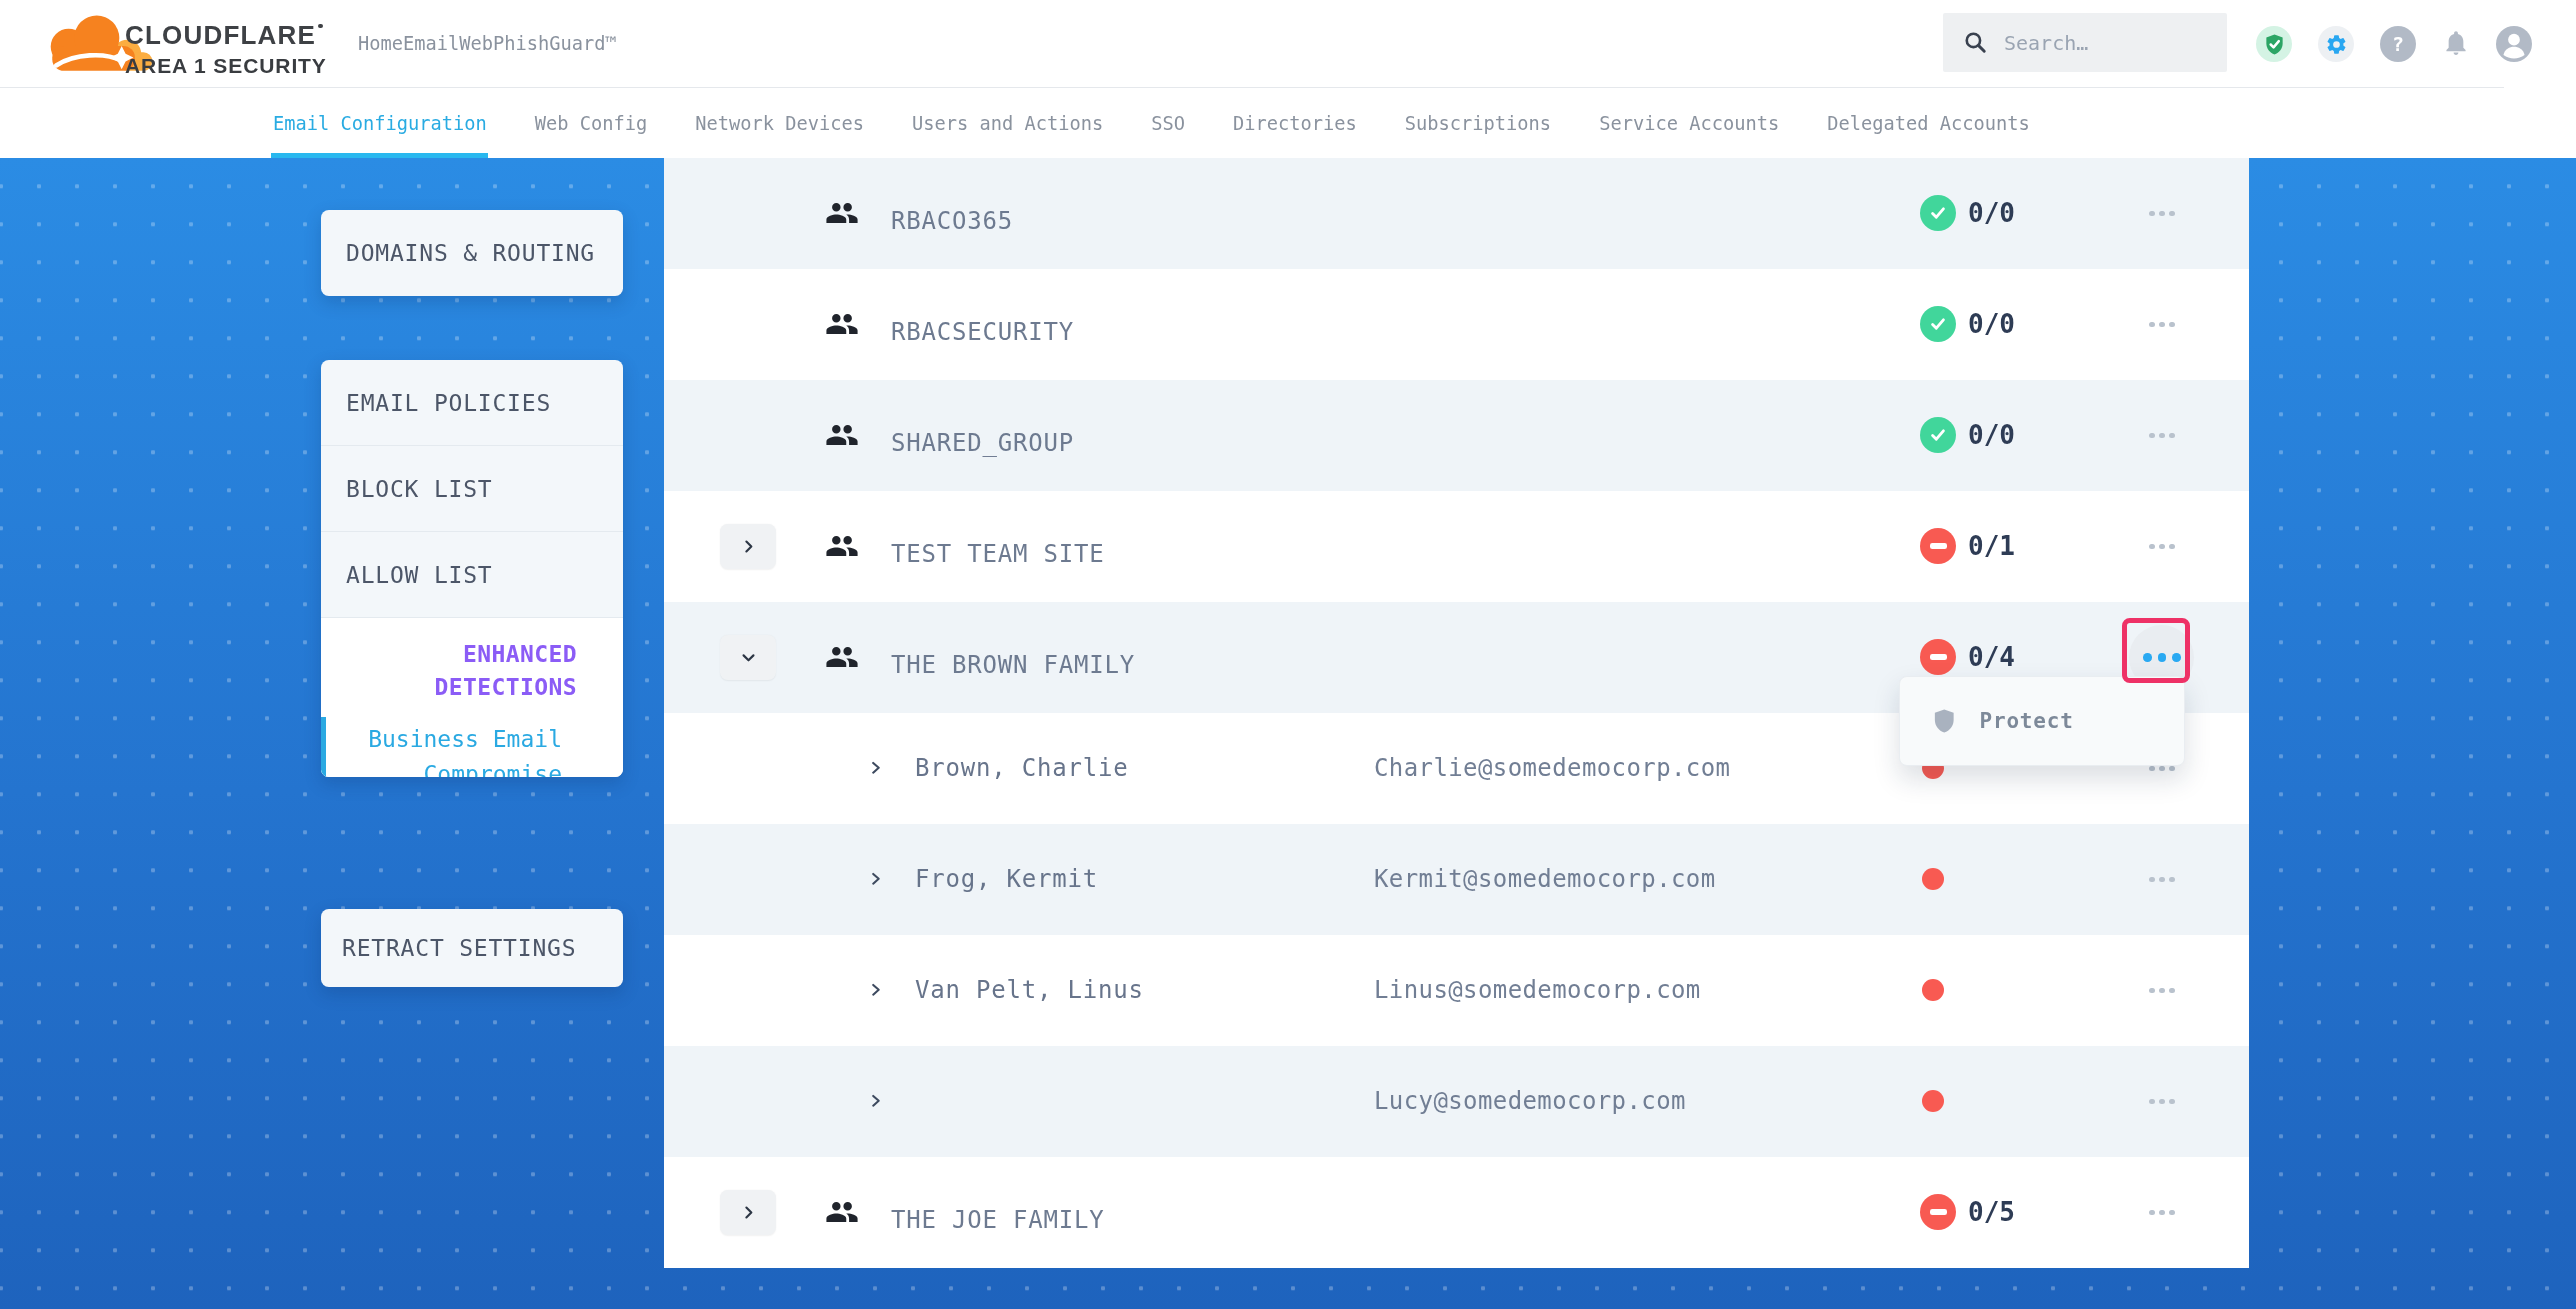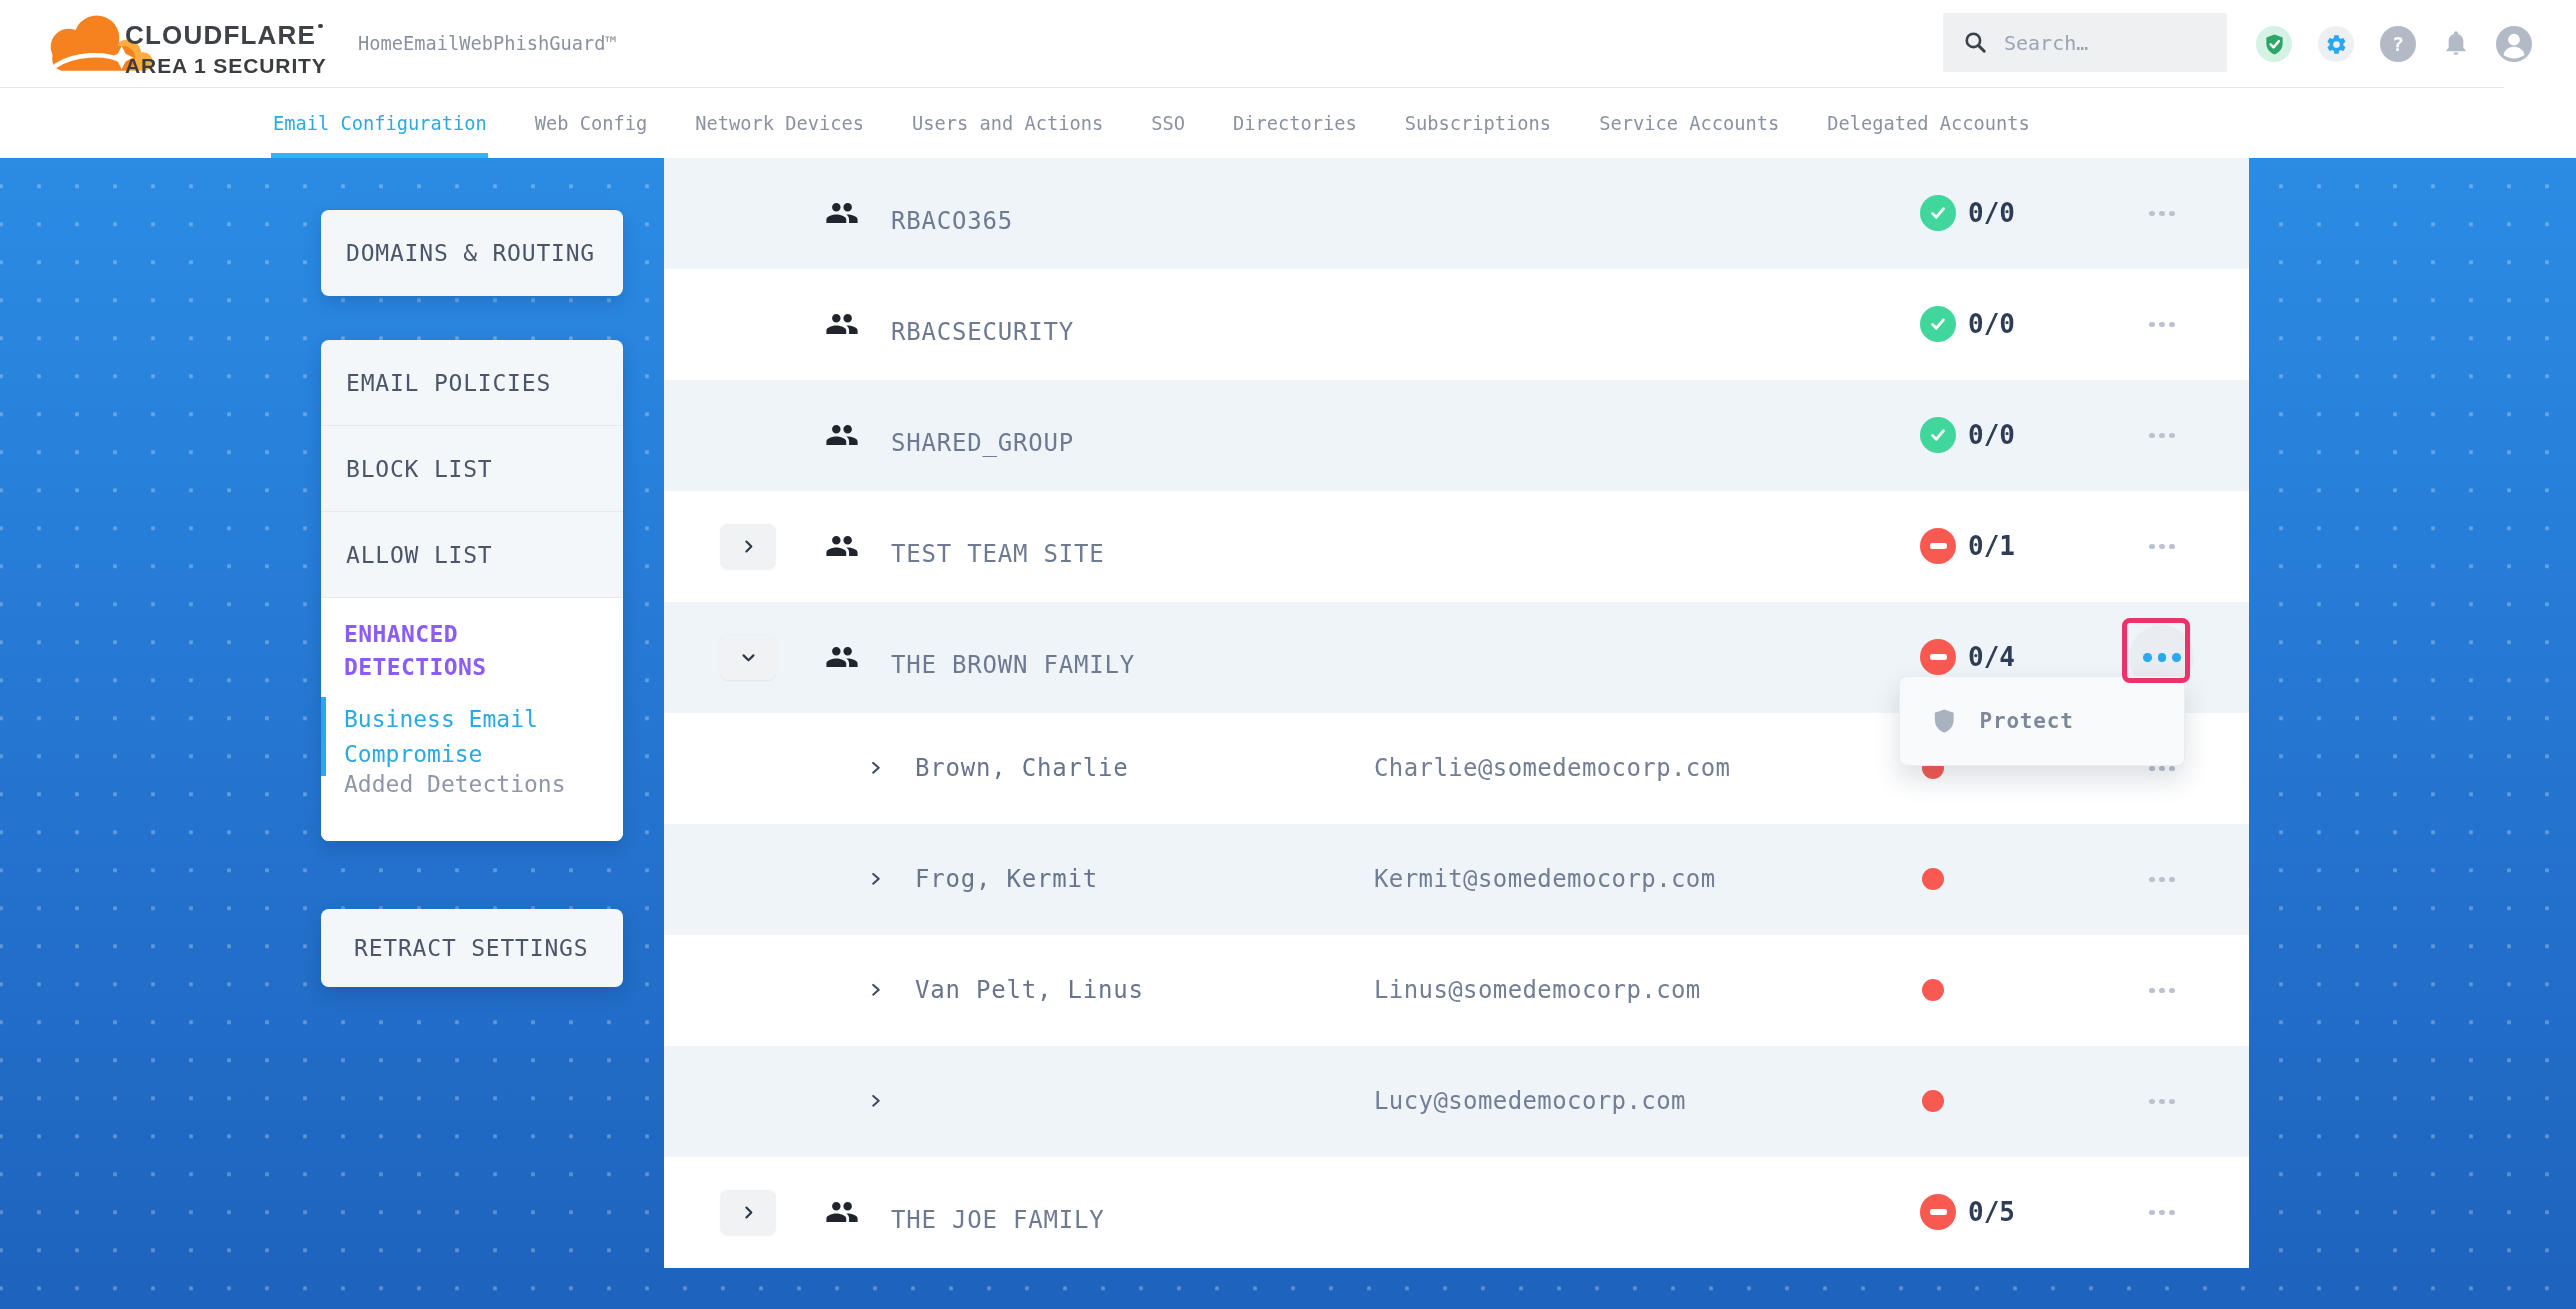--- a/index.html
+++ b/index.html
@@ -43,22 +43,22 @@
   .tabbar{position:absolute;left:0;top:89px;width:2576px;height:69px;background:#fff;z-index:30;
     display:flex;align-items:center;padding-left:273px;gap:48px;box-sizing:border-box;}
   .tab{font-size:18.7px;color:#8a929e;height:69px;display:flex;align-items:center;position:relative;cursor:pointer;white-space:nowrap;}
   .tab.active{color:#29abe2;}
   .tab.active::after{content:"";position:absolute;left:-1.6px;right:-1.6px;bottom:0;height:4.7px;background:#29b8ef;}
 
   
   .side-card{position:absolute;left:321px;width:302px;background:#f3f7fa;border-radius:7.8px;z-index:5;
     box-shadow:0 6.2px 17px rgba(10,40,90,.20);box-sizing:border-box;}
   .card-domains{top:210px;height:86px;display:flex;align-items:center;padding-left:25px;cursor:pointer;}
-  .card-policies{top:340px;height:501px;overflow:hidden;}
-  .card-retract{top:909px;height:78px;display:flex;align-items:center;padding-left:33px;cursor:pointer;}
+  .card-policies{top:360px;height:417px;overflow:hidden;text-align:right;}
+  .card-retract{top:909px;height:78px;display:flex;align-items:center;padding-left:21px;cursor:pointer;}
   .side-label{font-size:23px;color:#4c5668;letter-spacing:0.8px;}
   .side-item{height:85px;display:flex;align-items:center;padding-left:25px;border-bottom:1.6px solid #e4eaef;cursor:pointer;}
   .enhanced{background:#ffffff;padding:20px 23px 23px 23px;height:256px;box-sizing:border-box;}
   .enhanced-title{font-size:23px;font-weight:800;color:#8b5cf6;line-height:1.42;width:233px;letter-spacing:0.4px;}
   .bec{position:relative;margin-top:18.7px;font-size:23px;color:#2aa9e2;line-height:1.5;width:218px;cursor:pointer;}
   .bec-bar{position:absolute;left:-23px;top:-4.7px;bottom:-4.7px;width:4.7px;background:#2aa9e2;}
   .added{font-size:23px;color:#8d97a7;cursor:pointer;}
 
   
   .grid{position:absolute;left:664px;top:158px;width:1585px;height:1105px;background:#ffffff;z-index:5;}

